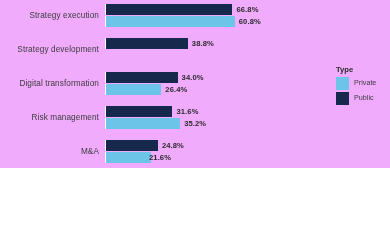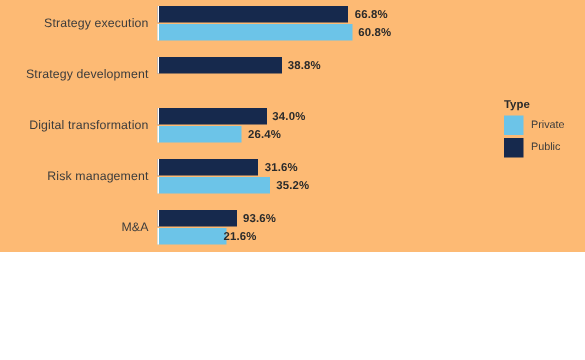--- a/index.html
+++ b/index.html
@@ -12,21 +12,21 @@
     width: 390px;
     height: 168px;
     overflow: hidden;
     font-family: "Liberation Sans", sans-serif;
     -webkit-font-smoothing: antialiased;
   }
   #chart-root {
     position: relative;
     width: 390px;
     height: 168px;
-    background: #fdba74;
+    background: #f0abfc;
   }
 
   
   #plot-area {
     position: absolute;
     left: 0;
     top: 0;
     width: 320px;
     height: 168px;
   }
@@ -175,21 +175,21 @@
             <div class="bar private" style="width: 75.152px;"></div>
             <div class="bar-value" style="left: 79.152px;">35.2%</div>
           </div>
         </div>
       </div>
       <div class="bar-group" style="top: 140px;">
         <div class="cat-label">M&amp;A</div>
         <div class="bars">
           <div class="bar-row">
             <div class="bar public" style="width: 52.948px;"></div>
-            <div class="bar-value" style="left: 56.948px;">93.6%</div>
+            <div class="bar-value" style="left: 56.948px;">24.8%</div>
           </div>
           <div class="bar-row">
             <div class="bar private" style="width: 46.116px;"></div>
             <div class="bar-value" style="left: 44px; text-align: center;">21.6%</div>
           </div>
         </div>
       </div>
     </div>
 
   <div id="legend">

